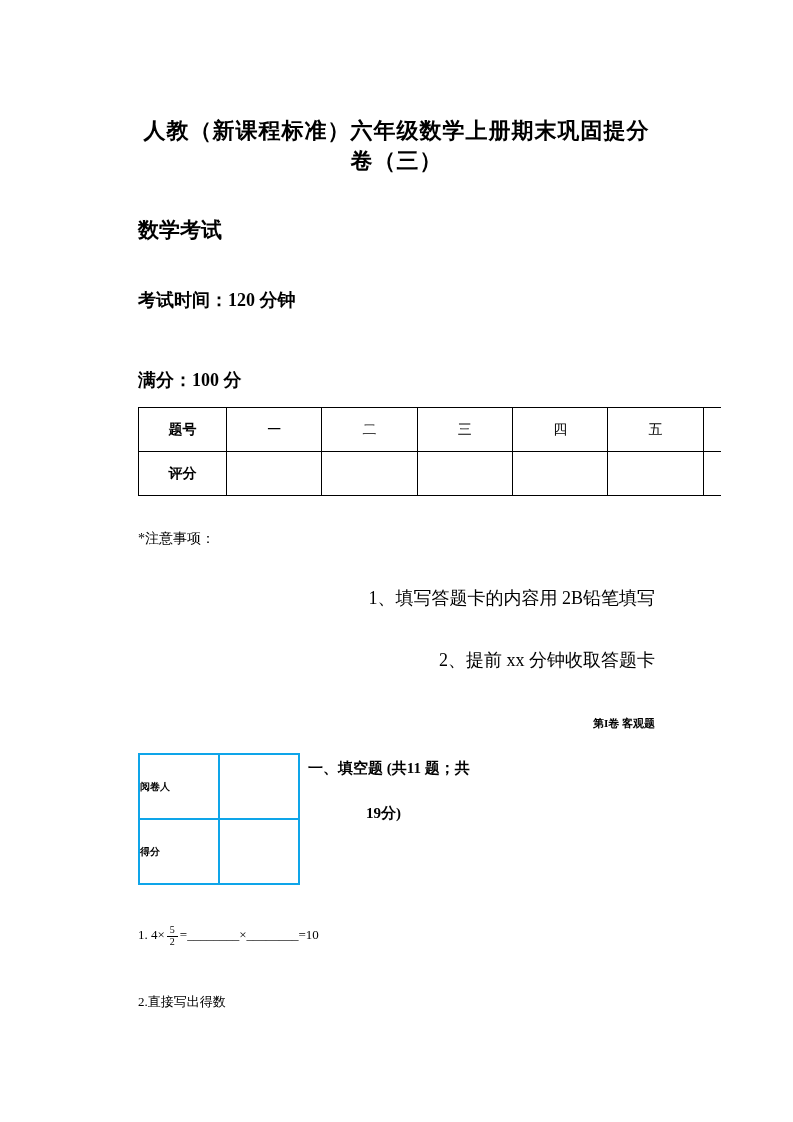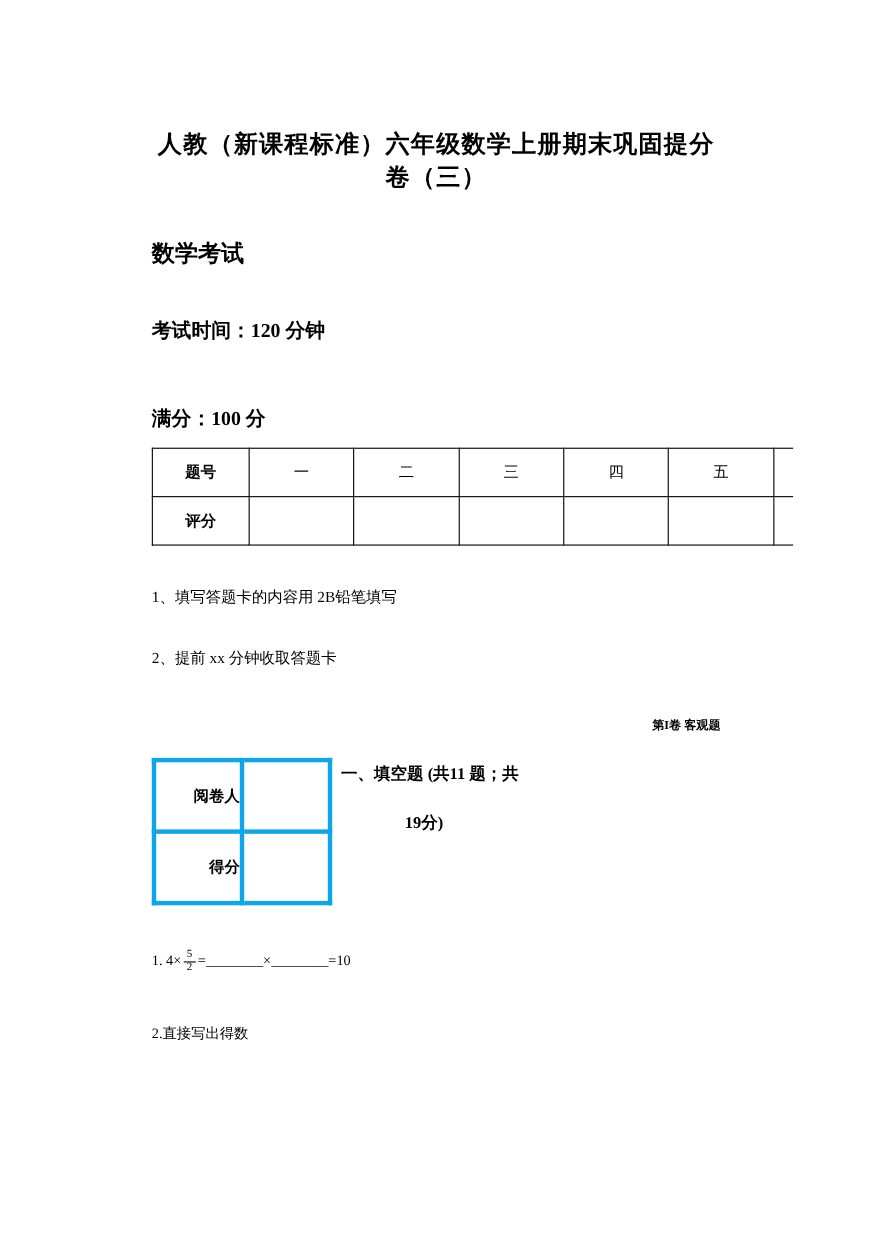--- a/index.html
+++ b/index.html
@@ -66,21 +66,22 @@
   table.score-table td.row-head {
     width: 88px;
     font-weight: bold;
   }
   .notes-title {
     margin-top: 34px;
     font-size: 14px;
   }
   .note-item {
     margin-top: 38px;
-    font-size: 14px;
+    font-size: 18px;
+    text-align: right;
   }
   .section-header {
     margin-top: 44px;
     text-align: right;
     font-size: 11px;
     font-weight: bold;
   }
   .section-note {
     margin-top: 44px;
     font-size: 14px;
@@ -88,26 +89,26 @@
   .grader-block {
     margin-top: 22px;
     display: flex;
     align-items: flex-start;
   }
   table.grader-table {
     border-collapse: collapse;
     table-layout: fixed;
   }
   table.grader-table td {
-    border: 4px solid #0ea5e9;
+    border: 2px solid #0ea5e9;
     width: 80px;
     height: 65px;
-    text-align: right;
+    text-align: left;
     vertical-align: middle;
-    font-size: 14px;
+    font-size: 10px;
     font-weight: bold;
   }
   .part-title {
     margin-left: 8px;
     margin-top: 8px;
     width: 240px;
     font-size: 15px;
     font-weight: bold;
     line-height: 1;
   }
@@ -167,20 +168,21 @@
         <td></td>
         <td></td>
         <td></td>
         <td></td>
         <td></td>
         <td></td>
       </tr>
     </tbody>
       </table>
 
+    <div class="notes-title">*注意事项：</div>
     <div class="note-item">1、填写答题卡的内容用 2B铅笔填写</div>
     <div class="note-item">2、提前 xx 分钟收取答题卡</div>
 
     <div class="section-header">第I卷 客观题</div>
 
 
     <div class="grader-block">
       <table class="grader-table">
         <tbody>
             <tr>

